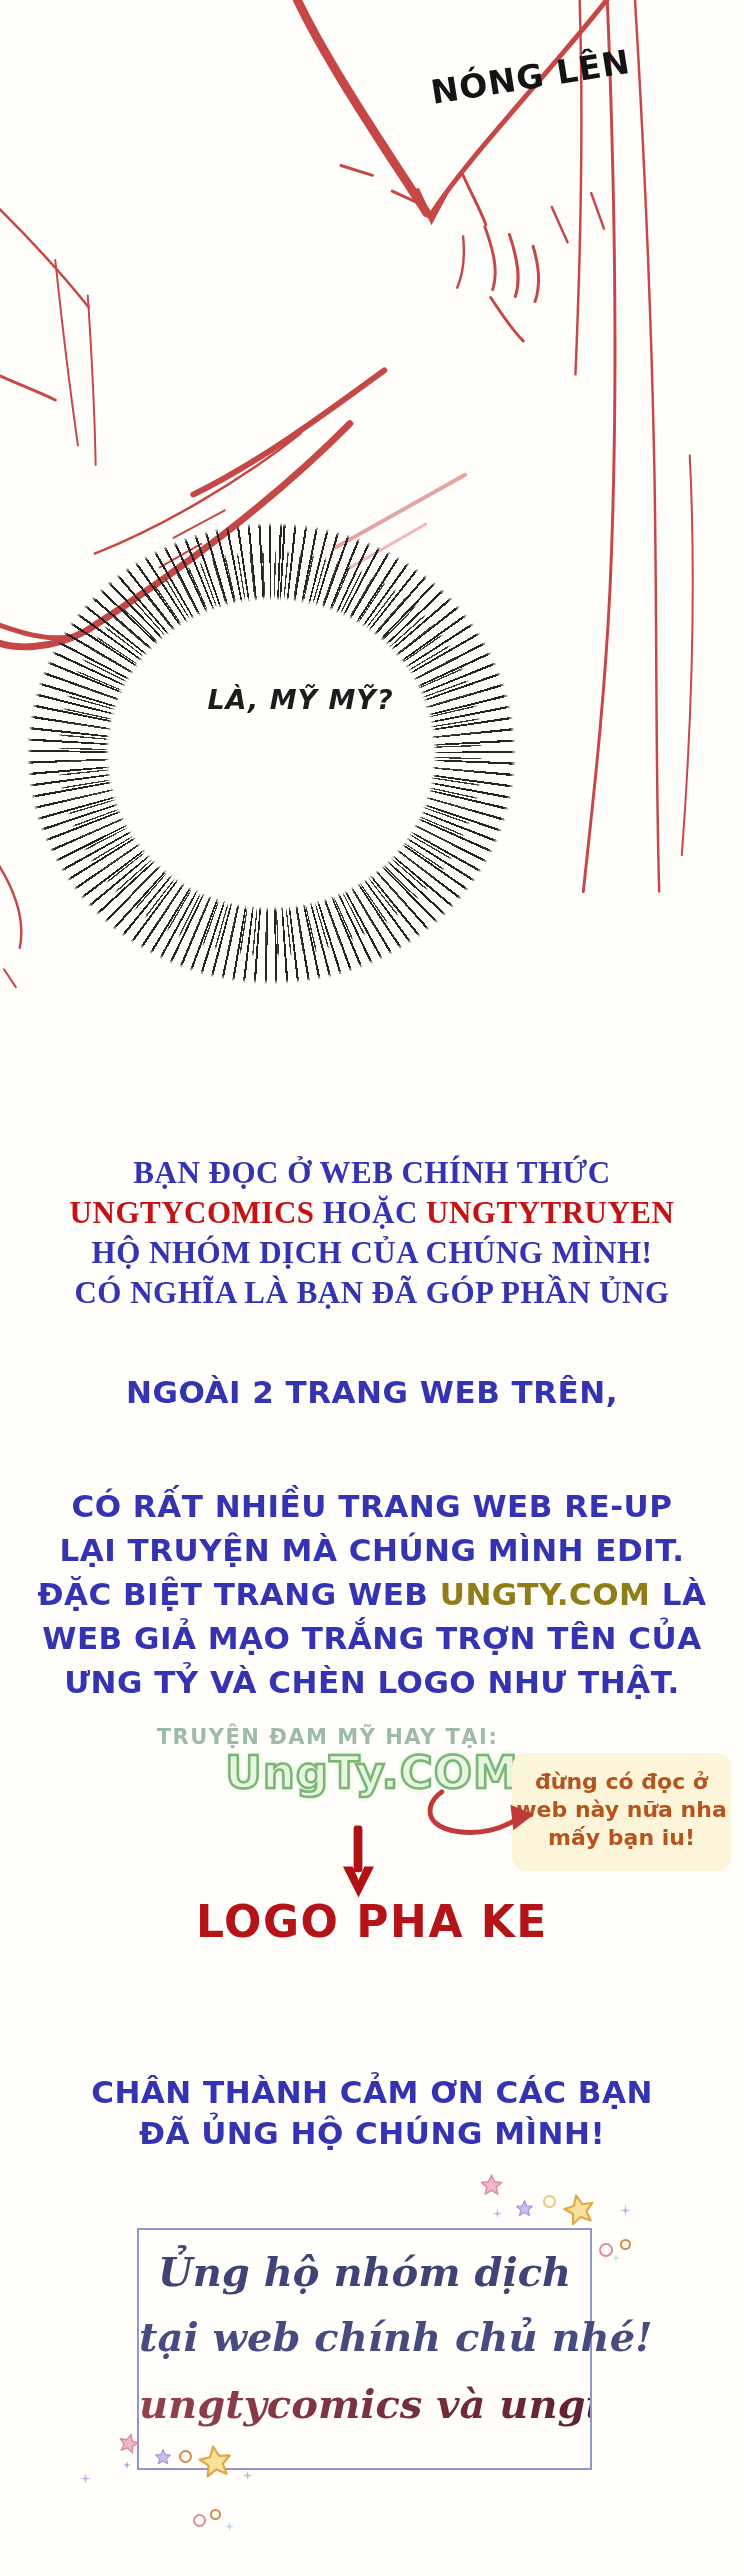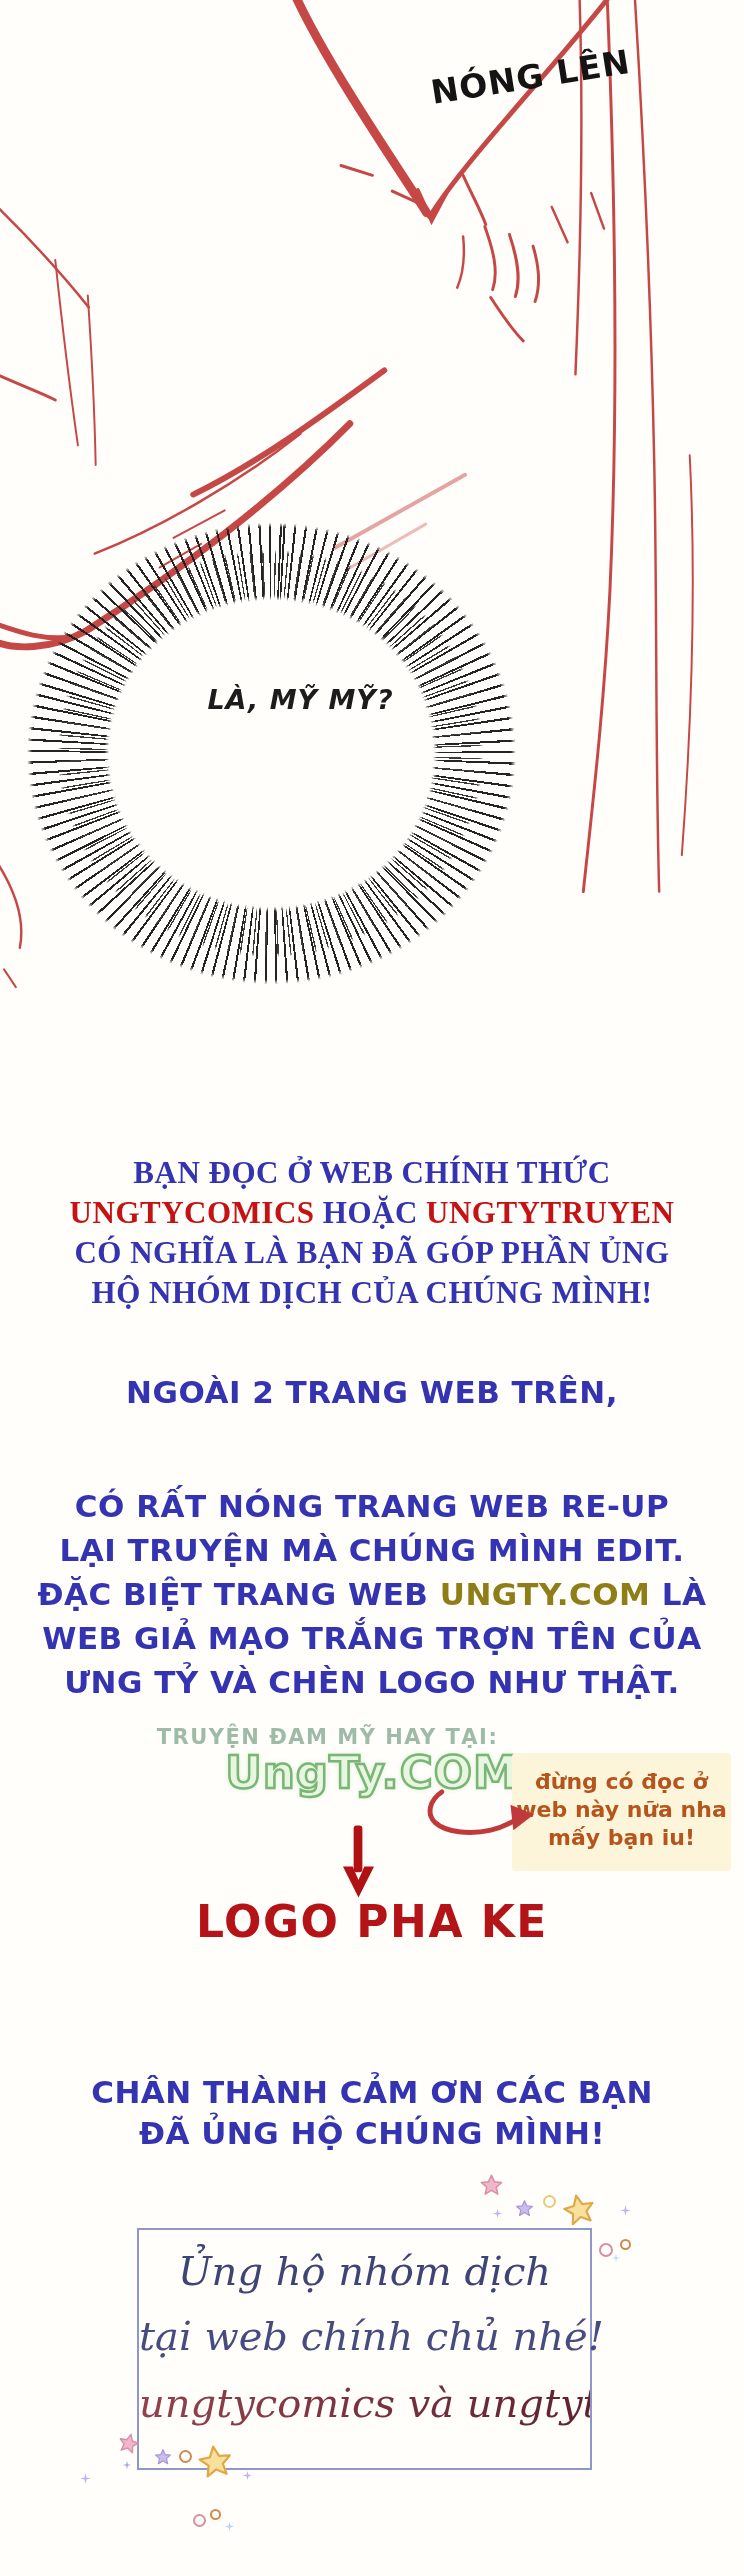--- a/index.html
+++ b/index.html
@@ -54,38 +54,38 @@
     -webkit-text-stroke:2.5px #7ab577;
     text-shadow:0 0 2px #bfe3b6,0 0 6px #cdeac4;
     white-space:nowrap;
   }
   .caption{
     position:absolute;left:0;top:1896px;width:744px;text-align:center;
     font-weight:bold;font-size:44px;letter-spacing:1.5px;color:#b41418;white-space:nowrap;
   }
   .bubble{
     position:absolute;left:512px;top:1753px;width:219px;height:118px;
-    background:#fcf5da;border-radius:4px;
+    background:#fcf5da;border-radius:14px;
   }
   .bubble-text{
     position:absolute;left:0;top:15px;width:100%;text-align:center;
     font-weight:bold;font-size:22px;line-height:28px;color:#b5541c;
   }
   .bubble-text .ln{display:block;white-space:nowrap;}
   
   .thanks{top:2040px;font-size:31px;line-height:41px;color:#3434b2;letter-spacing:0.5px;margin-top:32px;}
   
   .support-box{
     position:absolute;left:137px;top:2228px;width:451px;height:238px;
     border:2px solid #8e97c9;background:transparent;
   }
   .script{
     position:absolute;left:0;width:100%;text-align:center;
     font-family:"DejaVu Serif","Liberation Serif",serif;
-    font-style:italic;font-weight:normal;font-size:40px;white-space:nowrap;
+    font-style:italic;font-weight:bold;font-size:40px;white-space:nowrap;
   }
   .script.l1{top:18px;color:#3f4476;}
   .script.l2{top:83px;color:#474c80;}
   .script.l3{
     top:150px;
     background:linear-gradient(90deg,#93424d,#5f2230);
     -webkit-background-clip:text;background-clip:text;color:transparent;
   }
   
   .dot{position:absolute;border-radius:50%;background:transparent;}
@@ -131,30 +131,30 @@
 
   <div class="sfx">NÓNG LÊN</div>
 
   <div class="burst"></div>
   <div class="burst2"></div>
   <div class="dialogue">LÀ, MỸ MỸ?</div>
 
   <div class="para p1">
     <span class="ln">BẠN ĐỌC Ở WEB CHÍNH THỨC</span>
     <span class="ln"><span class="red">UNGTYCOMICS</span><span> HOẶC </span><span class="red">UNGTYTRUYEN</span></span>
+    <span class="ln">HỘ NHÓM DỊCH CỦA CHÚNG MÌNH!</span>
     <span class="ln">CÓ NGHĨA LÀ BẠN ĐÃ GÓP PHẦN ỦNG</span>
-    <span class="ln">HỘ NHÓM DỊCH CỦA CHÚNG MÌNH!</span>
   </div>
 
   <div class="para p2">
     <span class="ln">NGOÀI 2 TRANG WEB TRÊN,</span>
   </div>
 
   <div class="para p3">
-    <span class="ln">CÓ RẤT NÓNG TRANG WEB RE-UP</span>
+    <span class="ln">CÓ RẤT NHIỀU TRANG WEB RE-UP</span>
     <span class="ln">LẠI TRUYỆN MÀ CHÚNG MÌNH EDIT.</span>
     <span class="ln"><span>ĐẶC BIỆT TRANG WEB </span><span class="olive">UNGTY.COM</span><span> LÀ</span></span>
     <span class="ln">WEB GIẢ MẠO TRẮNG TRỢN TÊN CỦA</span>
     <span class="ln">ƯNG TỶ VÀ CHÈN LOGO NHƯ THẬT.</span>
   </div>
 
   <div class="tagline">TRUYỆN ĐAM MỸ HAY TẠI:</div>
   <div class="brand">UngTy.COM</div>
 
   <svg class="abs" style="left:341px;top:1825px;" width="35" height="75" viewBox="0 0 36 76" fill="#b01214">

